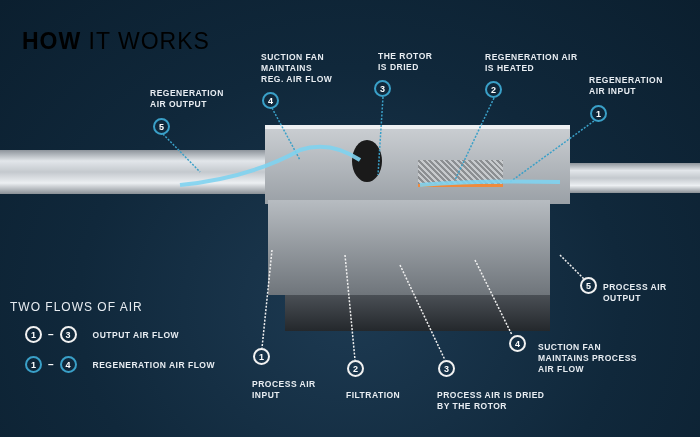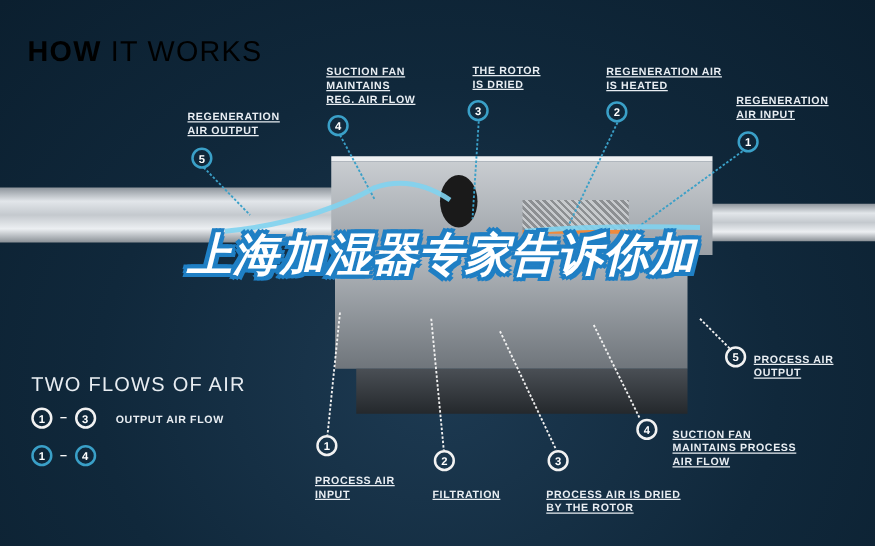--- a/index.html
+++ b/index.html
@@ -2,32 +2,32 @@
 <html><head>
 <meta charset="utf-8">
 <style>
   html,body{margin:0;padding:0;}
   body{width:700px;height:437px;overflow:hidden;position:relative;
     background:radial-gradient(ellipse at 50% 70%, #1d3a52 0%, #10283b 55%, #0b1f2f 100%);
     font-family:"Liberation Sans", sans-serif;color:#fff;}
   .abs{position:absolute;}
   .title{left:22px;top:28px;font-size:23px;letter-spacing:1px;font-weight:400;color:#000000;}
   .title b{font-weight:700;}
-  .lbl{font-size:8.5px;font-weight:700;letter-spacing:0.5px;line-height:11px;color:#e8edf2;text-transform:uppercase;white-space:pre;text-decoration:underline;}
+  .lbl{font-size:8.5px;font-weight:700;letter-spacing:0.5px;line-height:11px;color:#e8edf2;text-transform:uppercase;white-space:pre;}
   .circ{width:17px;height:17px;border-radius:50%;border:2px solid #3aa0c8;box-sizing:border-box;
     font-size:9px;font-weight:700;display:flex;align-items:center;justify-content:center;color:#fff;}
   .circ.w{border-color:#f2f2f2;}
   svg.lines{position:absolute;left:0;top:0;}
   .pipe{background:linear-gradient(#8d949b 0%, #e2e6ea 25%, #c4c9ce 50%, #eceff2 75%, #8a9096 100%);}
   .machine{background:linear-gradient(#c9cdd1,#9aa0a6);}
   .headline{left:108px;top:182px;width:490px;text-align:center;font-size:36px;font-weight:700;line-height:44px;
     color:#fff;letter-spacing:1px;
     text-shadow:-3px -3px 0 #1f7fc4,3px -3px 0 #1f7fc4,-3px 3px 0 #1f7fc4,3px 3px 0 #1f7fc4,0 3px 0 #1f7fc4,0 -3px 0 #1f7fc4,3px 0 0 #1f7fc4,-3px 0 0 #1f7fc4;
     font-style:italic;}
-  .legend-title{left:25px;top:300px;font-size:16px;letter-spacing:1px;color:#e8edf2;text-align:center;}
+  .legend-title{left:10px;top:300px;font-size:12px;letter-spacing:1px;color:#e8edf2;text-align:center;}
   .legrow{left:25px;display:flex;align-items:center;gap:4px;}
   .legrow .dash{font-size:10px;font-weight:700;margin:0 2px;}
   .legrow .txt{font-size:8.5px;font-weight:700;letter-spacing:0.5px;margin-left:12px;color:#e8edf2;}
 </style>
 </head>
 <body>
 
 <div class="abs pipe" style="left:0;top:150px;width:285px;height:44px;"></div>
 <div class="abs pipe" style="left:568px;top:163px;width:132px;height:30px;"></div>
 <div class="abs machine" style="left:265px;top:125px;width:305px;height:75px;border-top:4px solid #eef0f2;"></div>
@@ -74,34 +74,34 @@
 
 <div class="abs lbl" style="left:485px;top:52px;">REGENERATION AIR
 IS HEATED</div>
 <div class="abs circ" style="left:485px;top:81px;">2</div>
 
 <div class="abs lbl" style="left:589px;top:75px;">REGENERATION
 AIR INPUT</div>
 <div class="abs circ" style="left:590px;top:105px;">1</div>
 
 <div class="abs headline">
-  <div>上海加湿器专家告诉你加</div>
 </div>
 
 <div class="abs legend-title">TWO FLOWS OF AIR</div>
 <div class="abs legrow" style="top:326px;">
   <div class="circ w">1</div>
   <span class="dash">–</span>
   <div class="circ w">3</div>
   <span class="txt">OUTPUT AIR FLOW</span>
 </div>
 <div class="abs legrow" style="top:356px;">
   <div class="circ">1</div>
   <span class="dash">–</span>
   <div class="circ">4</div>
+  <span class="txt">REGENERATION AIR FLOW</span>
 </div>
 
 <div class="abs circ w" style="left:253px;top:348px;">1</div>
 <div class="abs lbl" style="left:252px;top:379px;">PROCESS AIR
 INPUT</div>
 
 <div class="abs circ w" style="left:347px;top:360px;">2</div>
 <div class="abs lbl" style="left:346px;top:390px;">FILTRATION</div>
 
 <div class="abs circ w" style="left:438px;top:360px;">3</div>

